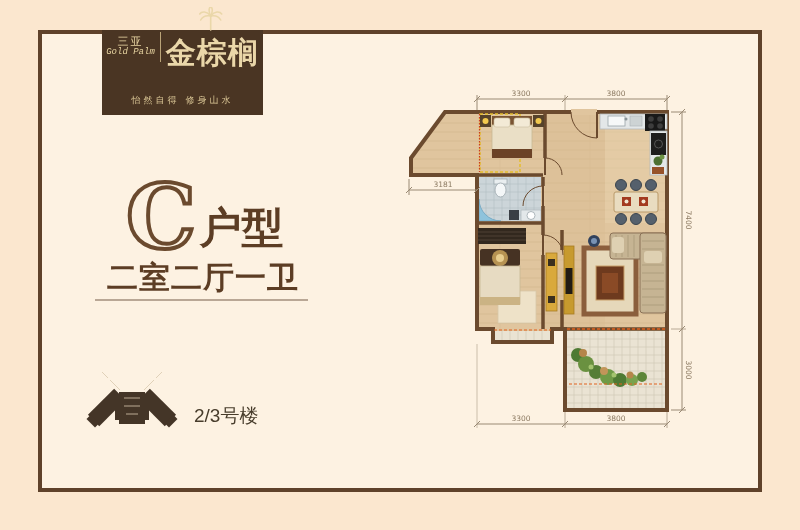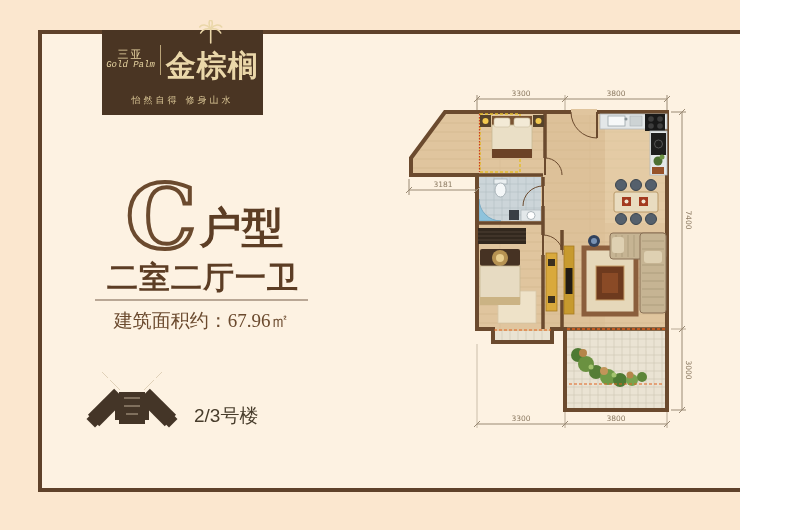--- a/index.html
+++ b/index.html
@@ -1,31 +1,31 @@
 <!DOCTYPE html>
 <html><head>
 <meta charset="utf-8">
 <style>
   html,body{margin:0;padding:0;}
-  .page{position:relative;width:740px;height:530px;background:#fbe7cf;overflow:hidden;
+  .page{position:relative;width:800px;height:530px;background:#fbe7cf;overflow:hidden;
         font-family:"Liberation Sans",sans-serif;}
   .frame{position:absolute;left:38px;top:30px;width:724px;height:462px;
          border:4px solid #5f422a;background:#fdf2e2;box-sizing:border-box;}
   
   .logo{position:absolute;left:102px;top:30px;width:161px;height:85px;background:#4a3523;
         display:flex;flex-direction:column;align-items:center;justify-content:flex-end;z-index:5;}
   .logo-row{display:flex;align-items:center;gap:5px;margin-bottom:2px;}
   .logo-left{display:flex;flex-direction:column;align-items:center;line-height:1.1;}
   .logo-cn-small{font-size:11px;color:#e6d3a0;font-family:"DejaVu Serif",serif;letter-spacing:2px;}
   .logo-en{font-size:9px;color:#e6d3a0;font-style:italic;font-family:Liberation Mono, monospace;}
   .logo-div{width:1px;height:30px;background:#baa478;}
   .logo-main{position:relative;padding-top:14px;}
   .logo-cn-large{font-size:30px;font-weight:bold;color:#ead7a9;font-family:"DejaVu Serif",serif;letter-spacing:1px;text-align:right;}
   .palm{position:absolute;left:50%;top:-12px;transform:translateX(-55%);}
-  .logo-tagline{font-size:9px;color:#d8c494;letter-spacing:3px;margin:5px 0 8px 0;
+  .logo-tagline{font-size:9px;color:#d8c494;letter-spacing:3px;margin:18px 0 8px 0;
                 font-family:"DejaVu Serif",serif;}
   
   .title-line{position:absolute;left:95px;top:178px;width:215px;display:flex;
               justify-content:center;align-items:flex-end;}
   .title-suffix{font-size:42px;font-weight:bold;color:#5c3d24;line-height:1;
                 padding-bottom:11px;font-family:"DejaVu Serif",serif;}
   .rooms{position:absolute;left:88px;top:257px;width:230px;text-align:center;
          font-size:31px;font-weight:bold;color:#5c3d24;letter-spacing:1px;
          font-family:"DejaVu Serif",serif;}
   .rule{position:absolute;left:95px;top:299px;width:213px;height:2px;background:#b9a795;}
@@ -67,23 +67,20 @@
   </div>
 
   <div class="title-line">
     <svg width="78" height="82" viewBox="0 0 78 82">
       <text x="39" y="70" text-anchor="middle" font-size="88" font-weight="bold" font-family="DejaVu Serif, serif" fill="#fdf2e2" stroke="#6b4a2e" stroke-width="4">C</text>
     </svg>
     <span class="title-suffix">户型</span>
   </div>
   <div class="rooms">二室二厅一卫</div>
   <div class="rule"></div>
-  <div class="area">
-    <span>建筑面积约：</span><span>67.96㎡</span>
-  </div>
 
   <svg style="position:absolute;left:86px;top:358px;" width="92" height="78" viewBox="0 0 92 78">
     <g fill="#443527">
       <g transform="translate(38,42) rotate(-45)">
         <rect x="-36" y="-15" width="37" height="16"></rect>
         <rect x="-40" y="-13" width="6" height="12"></rect>
       </g>
       <g transform="translate(54,42) rotate(45)">
         <rect x="-1" y="-15" width="37" height="16"></rect>
         <rect x="34" y="-13" width="6" height="12"></rect>

